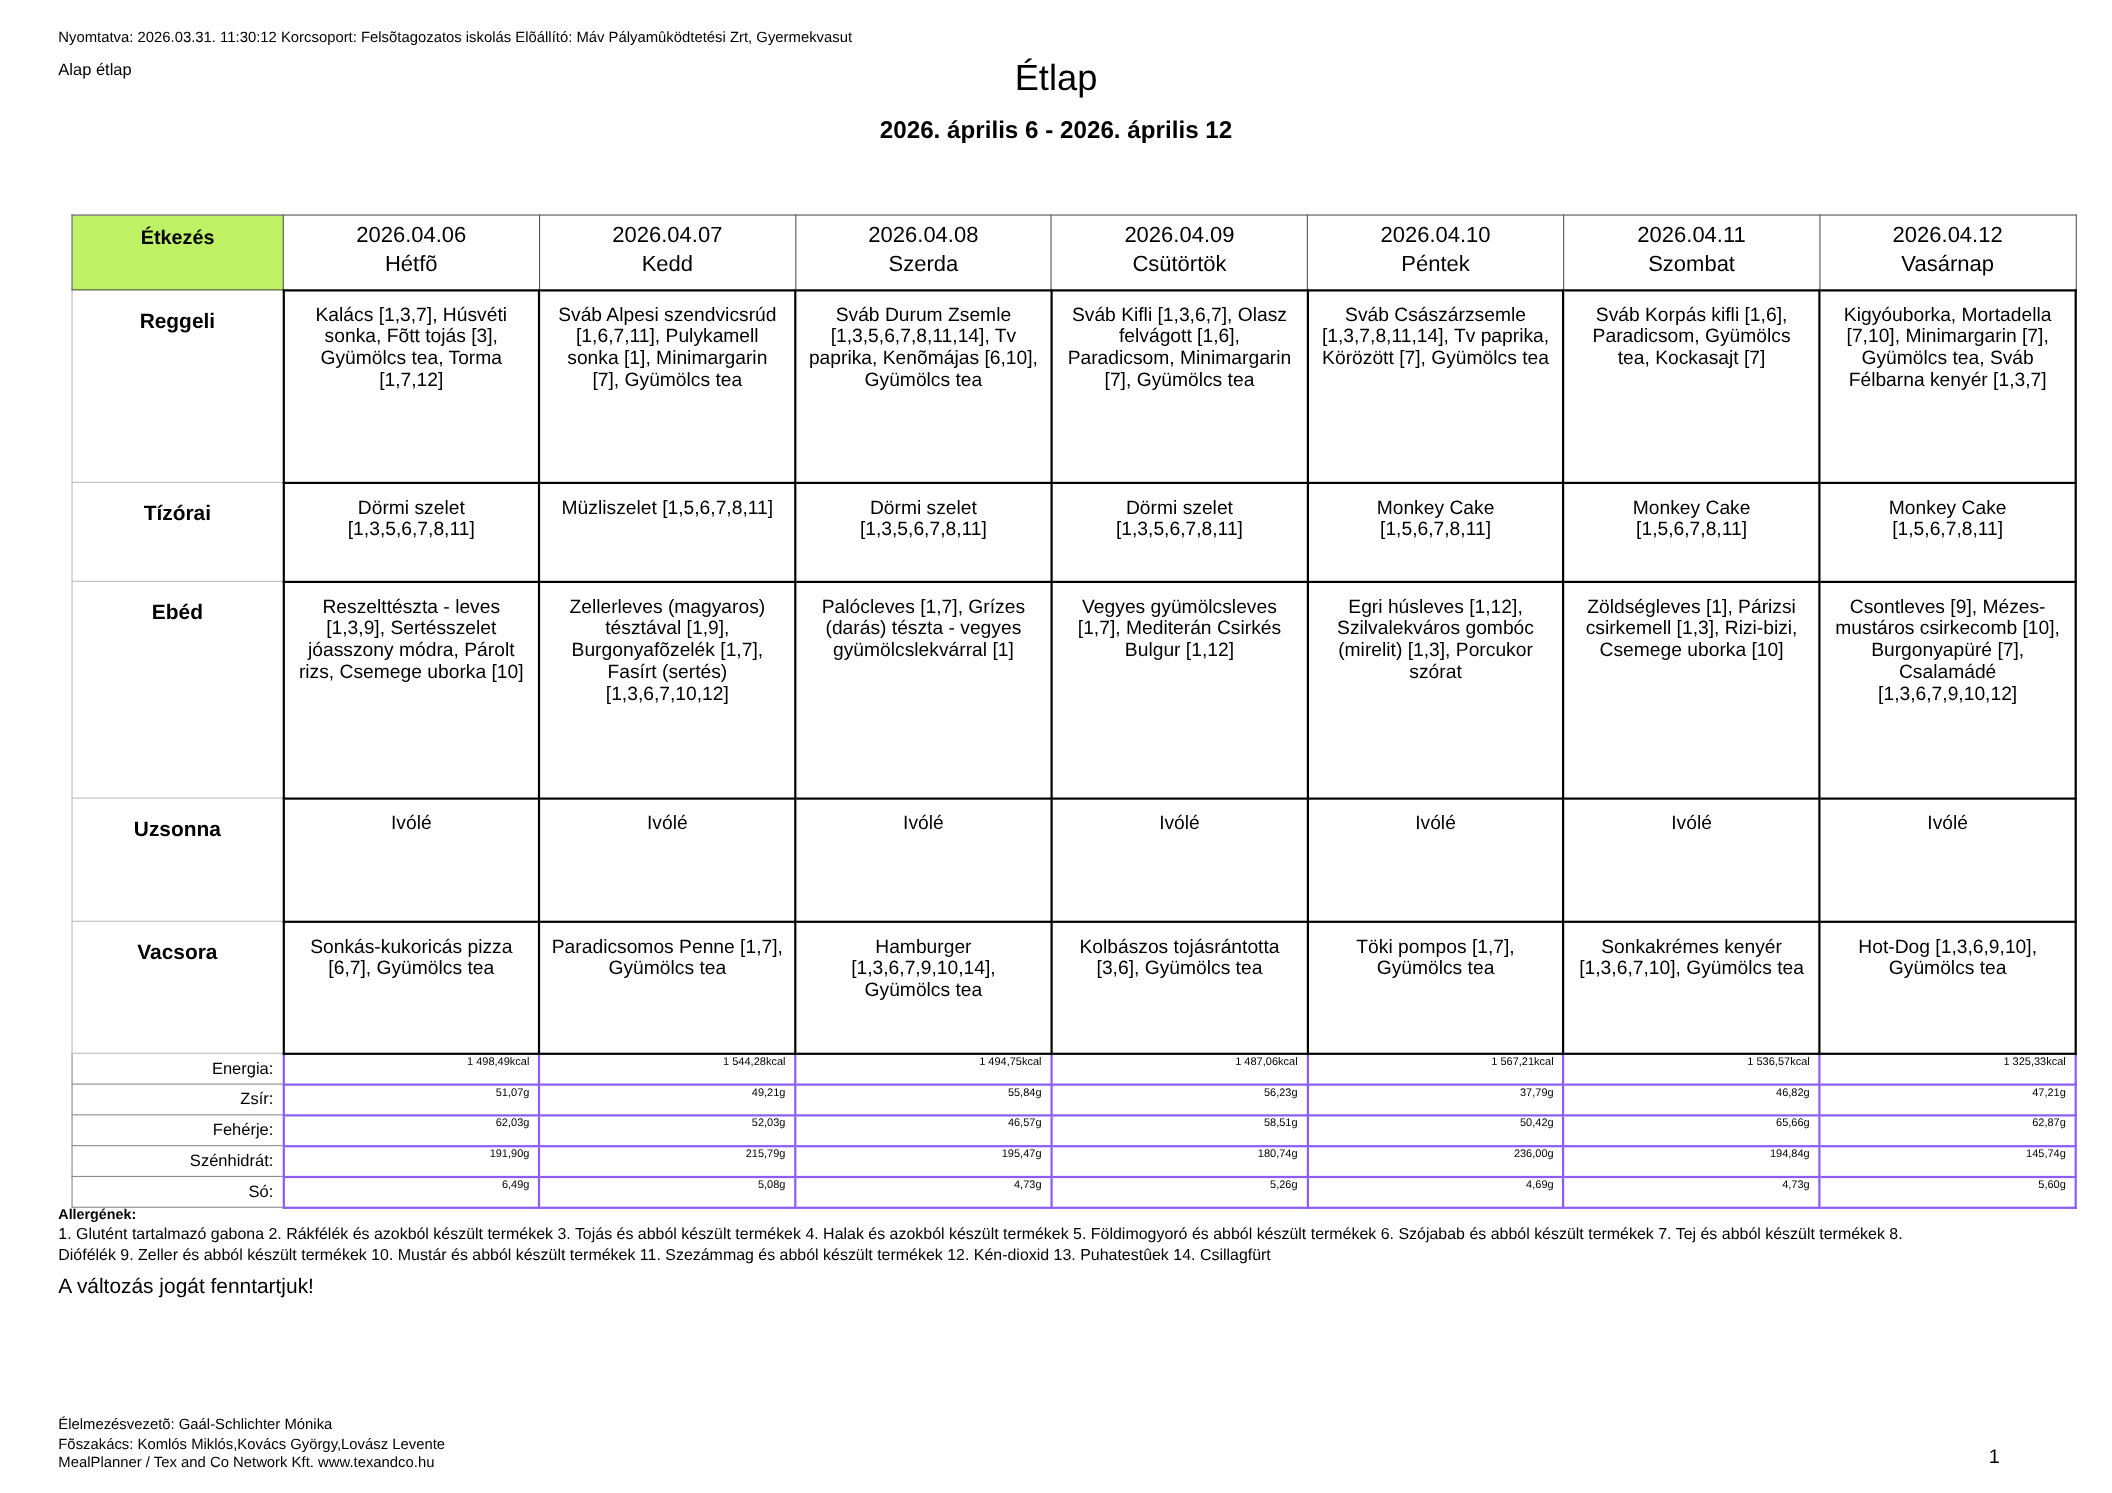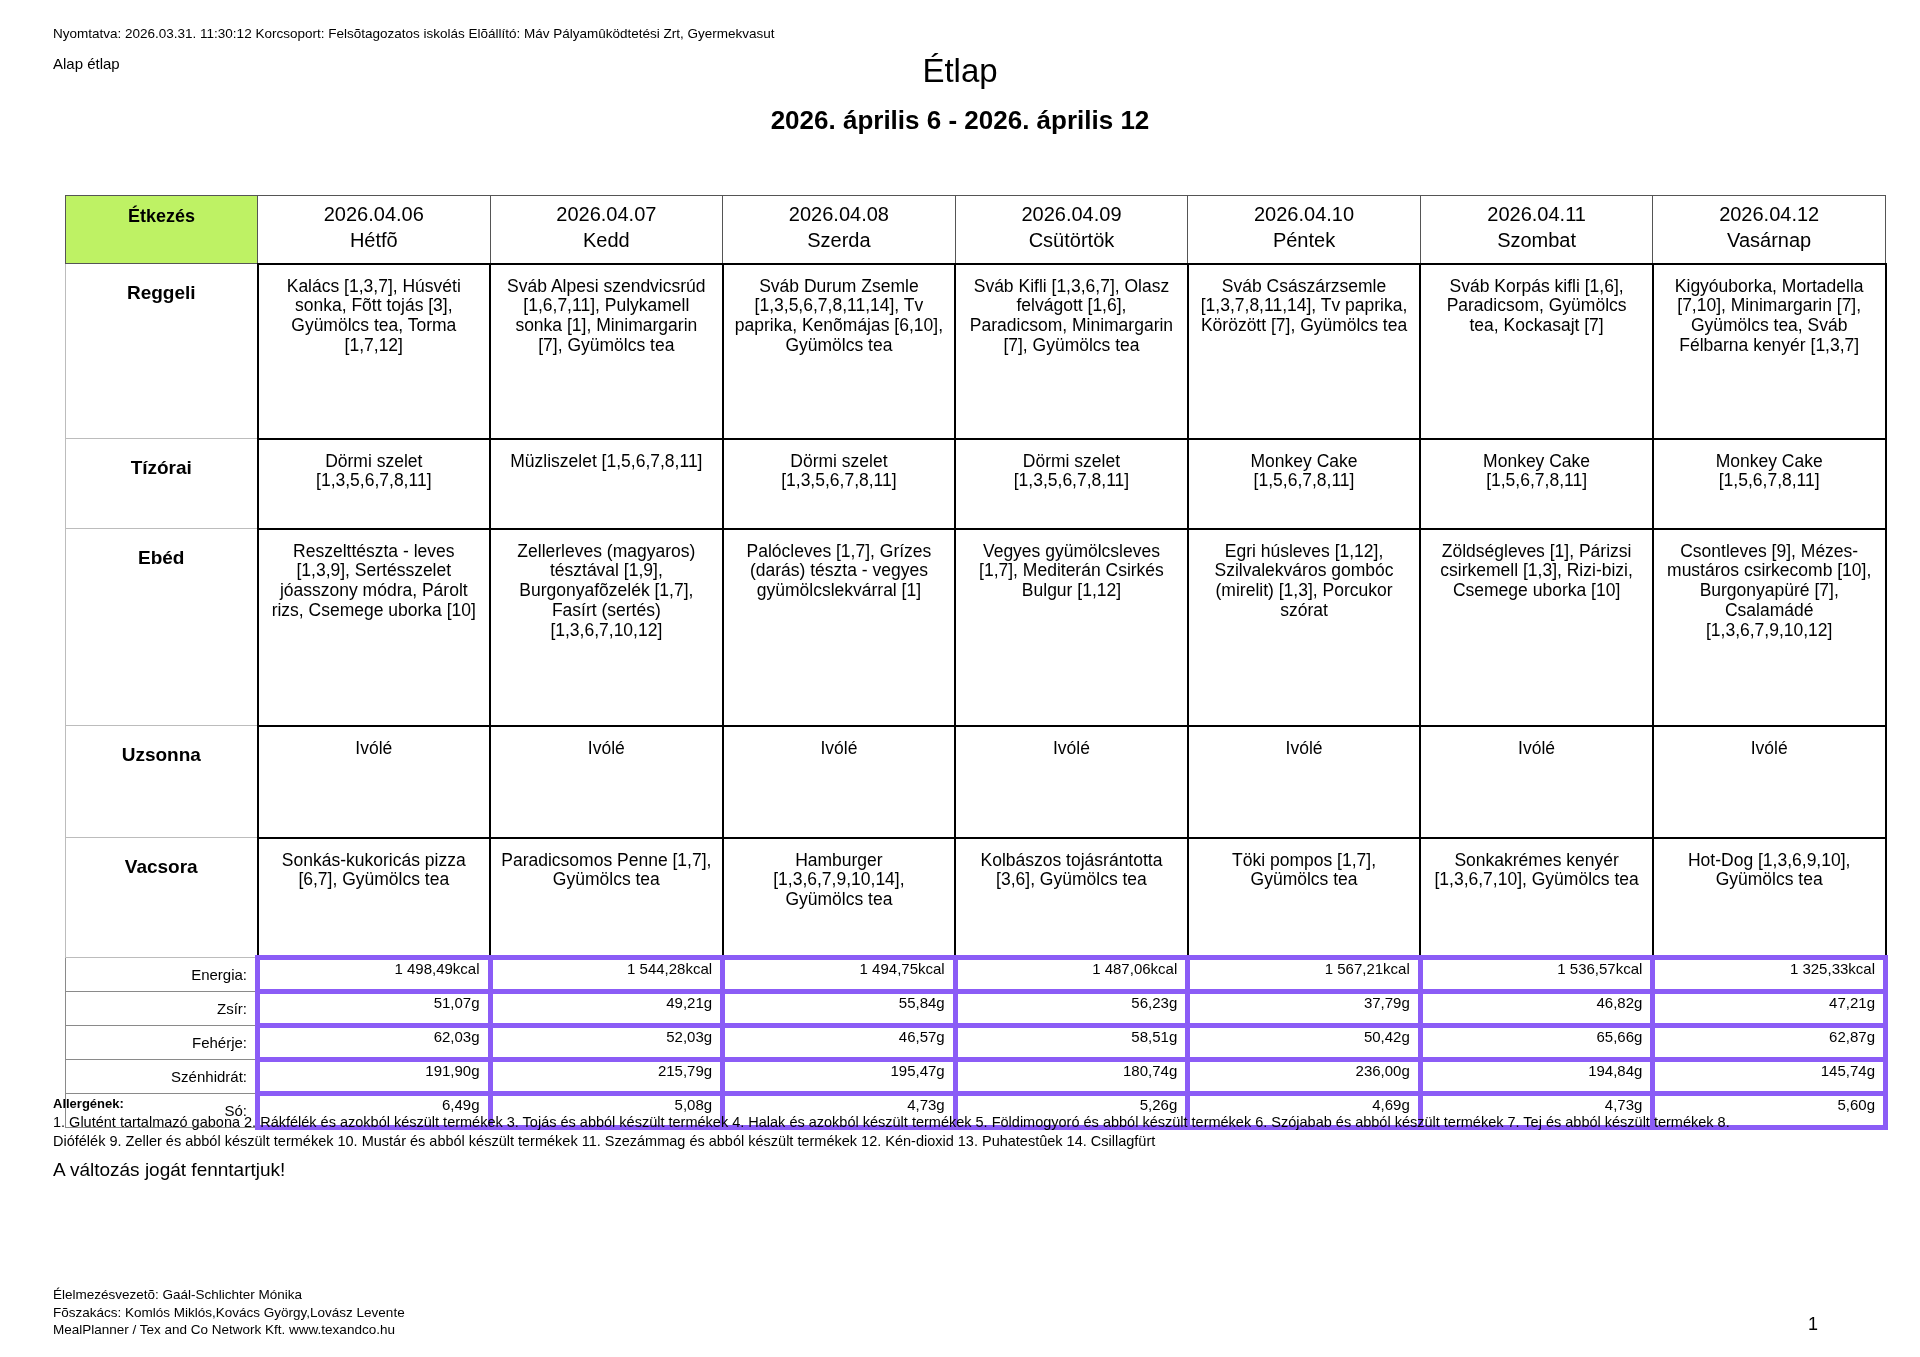--- a/index.html
+++ b/index.html
@@ -5,21 +5,21 @@
   html,body { margin:0; padding:0; }
   body {
     width:1920px; height:1357px;
     background:#ffffff; color:#000;
     font-family:"Liberation Sans","DejaVu Sans",sans-serif;
     position:relative; overflow:hidden;
   }
   .print-line { position:absolute; left:53px; top:26px; font-size:13.5px;text-align:center; }
   .menu-type  { position:absolute; left:53px; top:55px; font-size:15px; }
   .title      { position:absolute; left:0; right:0; top:52px; text-align:center; font-size:33px; }
-  .date-range { position:absolute; left:0; right:0; top:105px; text-align:center; font-size:26px; font-weight:bold; }
+  .date-range { position:absolute; left:0; right:0; top:105px; text-align:center; font-size:22px; font-weight:bold; }
 
   table.menu-table {
     position:absolute; left:65px; top:195px;
     width:1823px; border-collapse:collapse; table-layout:fixed;
   }
   .corner-cell {
     font-weight:bold; font-size:18px; text-align:center; vertical-align:top;
     padding-top:10px; border:1px solid #555; background:#bef264;
   }
   .day-cell {
@@ -33,21 +33,21 @@
   }
   .meal-cell {
     border:2px solid #000; font-size:17.5px; text-align:center; vertical-align:top;
     padding:12px 10px 4px 10px; line-height:1.14; word-wrap:break-word;
   }
   .nutri-label-cell {
     text-align:right; font-size:15px; border:1px solid #8a8a8a;
     padding:0 8px 0 0; vertical-align:middle;
   }
   .nutri-value-cell {
-    text-align:right; font-size:15px; border:5px solid #8b5cf6;
+    text-align:right; font-size:10px; border:2px solid #8b5cf6;
     padding:0 8px 12px 0; vertical-align:middle;
   }
 
   .allergens { position:absolute; left:53px; top:1096px; width:1712px; }
   .allergens-heading { font-weight:bold; font-size:13px; margin:0 0 2px 0; }
   .allergens-text { font-size:14.5px; line-height:1.32; }
   .disclaimer { font-size:19px; margin-top:8px; }
 
   .footer { position:absolute; left:53px; top:1286px; font-size:13.5px; line-height:1.3; }
   .page-number { position:absolute; left:1808px; top:1314px; font-size:18px; }

